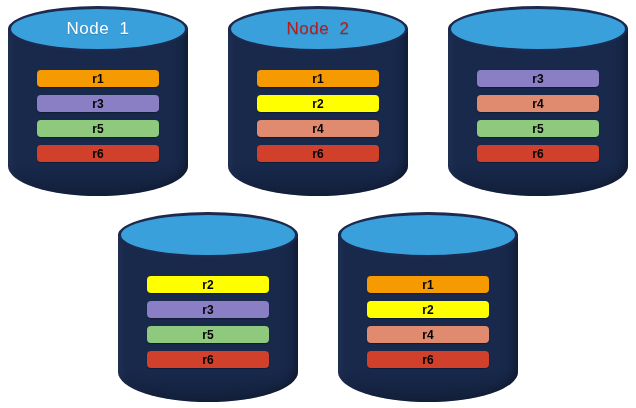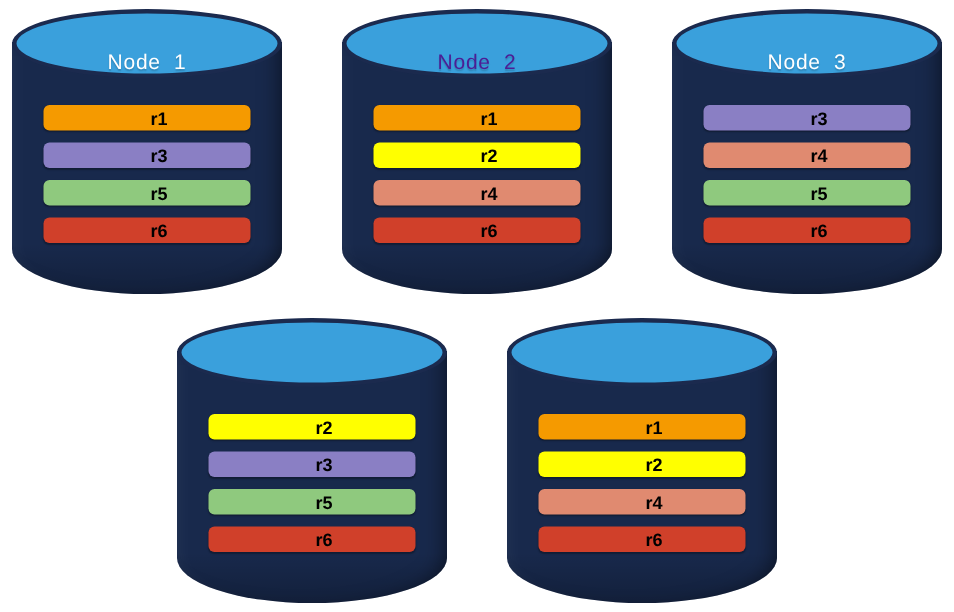--- a/index.html
+++ b/index.html
@@ -59,28 +59,28 @@
     height: 46px;
     border-radius: 50%;
     background: #3AA0DC;
     border: 3px solid #1B2A4E;
     box-sizing: border-box;
   }
 
   .node-label {
     position: absolute;
     left: 0;
-    top: 12px;
+    top: 0;
     width: 180px;
     height: 46px;
     display: flex;
     align-items: center;
     justify-content: center;
     color: #ffffff;
-    font-size: 14px;
+    font-size: 17px;
     font-weight: 400;
     letter-spacing: 0.5px;
     white-space: pre;
     z-index: 3;
     text-shadow: 0 1px 1px rgba(0,0,0,0.18);
   }
 
   
   .replicas {
     position: absolute;
@@ -101,21 +101,20 @@
     height: 17px;
     border-radius: 4px;
     display: flex;
     align-items: center;
     justify-content: center;
     font-size: 12px;
     font-weight: bold;
     color: #000000;
     line-height: 1;
     box-shadow: 0 1px 1px rgba(0,0,0,0.30);
-    padding-left: 16px;
   }
 </style>
 </head>
 <body>
 
 <div id="diagram">
     <div class="node" style="left: 8px; top: 6px;">
       <div class="cyl-body" style="background: rgb(24, 41, 76);">
         <div class="cyl-bottom-shade"></div>
       </div>
@@ -132,34 +131,33 @@
       <div class="cyl-body" style="background: rgb(24, 41, 76);">
         <div class="cyl-bottom-shade"></div>
       </div>
       <div class="replicas">
         <div class="replica" style="background: rgb(245, 154, 0);">r1</div>
         <div class="replica" style="background: rgb(255, 255, 0);">r2</div>
         <div class="replica" style="background: rgb(224, 138, 112);">r4</div>
         <div class="replica" style="background: rgb(208, 64, 42);">r6</div>
       </div>
       <div class="cyl-top" style="background: rgb(58, 160, 220);"></div>
-      <div class="node-label" style="color: #4c1d95;">Node  2</div>
+      <div class="node-label" style="color: #b91c1c;">Node  2</div>
     </div>
     <div class="node" style="left: 448px; top: 6px;">
       <div class="cyl-body" style="background: rgb(24, 41, 76);">
         <div class="cyl-bottom-shade"></div>
       </div>
       <div class="replicas">
         <div class="replica" style="background: rgb(138, 127, 196);">r3</div>
         <div class="replica" style="background: rgb(224, 138, 112);">r4</div>
         <div class="replica" style="background: rgb(143, 201, 126);">r5</div>
         <div class="replica" style="background: rgb(208, 64, 42);">r6</div>
       </div>
       <div class="cyl-top" style="background: rgb(58, 160, 220);"></div>
-      <div class="node-label" style="color: rgb(255, 255, 255);">Node  3</div>
     </div>
     <div class="node" style="left: 118px; top: 212px;">
       <div class="cyl-body" style="background: rgb(24, 41, 76);">
         <div class="cyl-bottom-shade"></div>
       </div>
       <div class="replicas">
         <div class="replica" style="background: rgb(255, 255, 0);">r2</div>
         <div class="replica" style="background: rgb(138, 127, 196);">r3</div>
         <div class="replica" style="background: rgb(143, 201, 126);">r5</div>
         <div class="replica" style="background: rgb(208, 64, 42);">r6</div>

